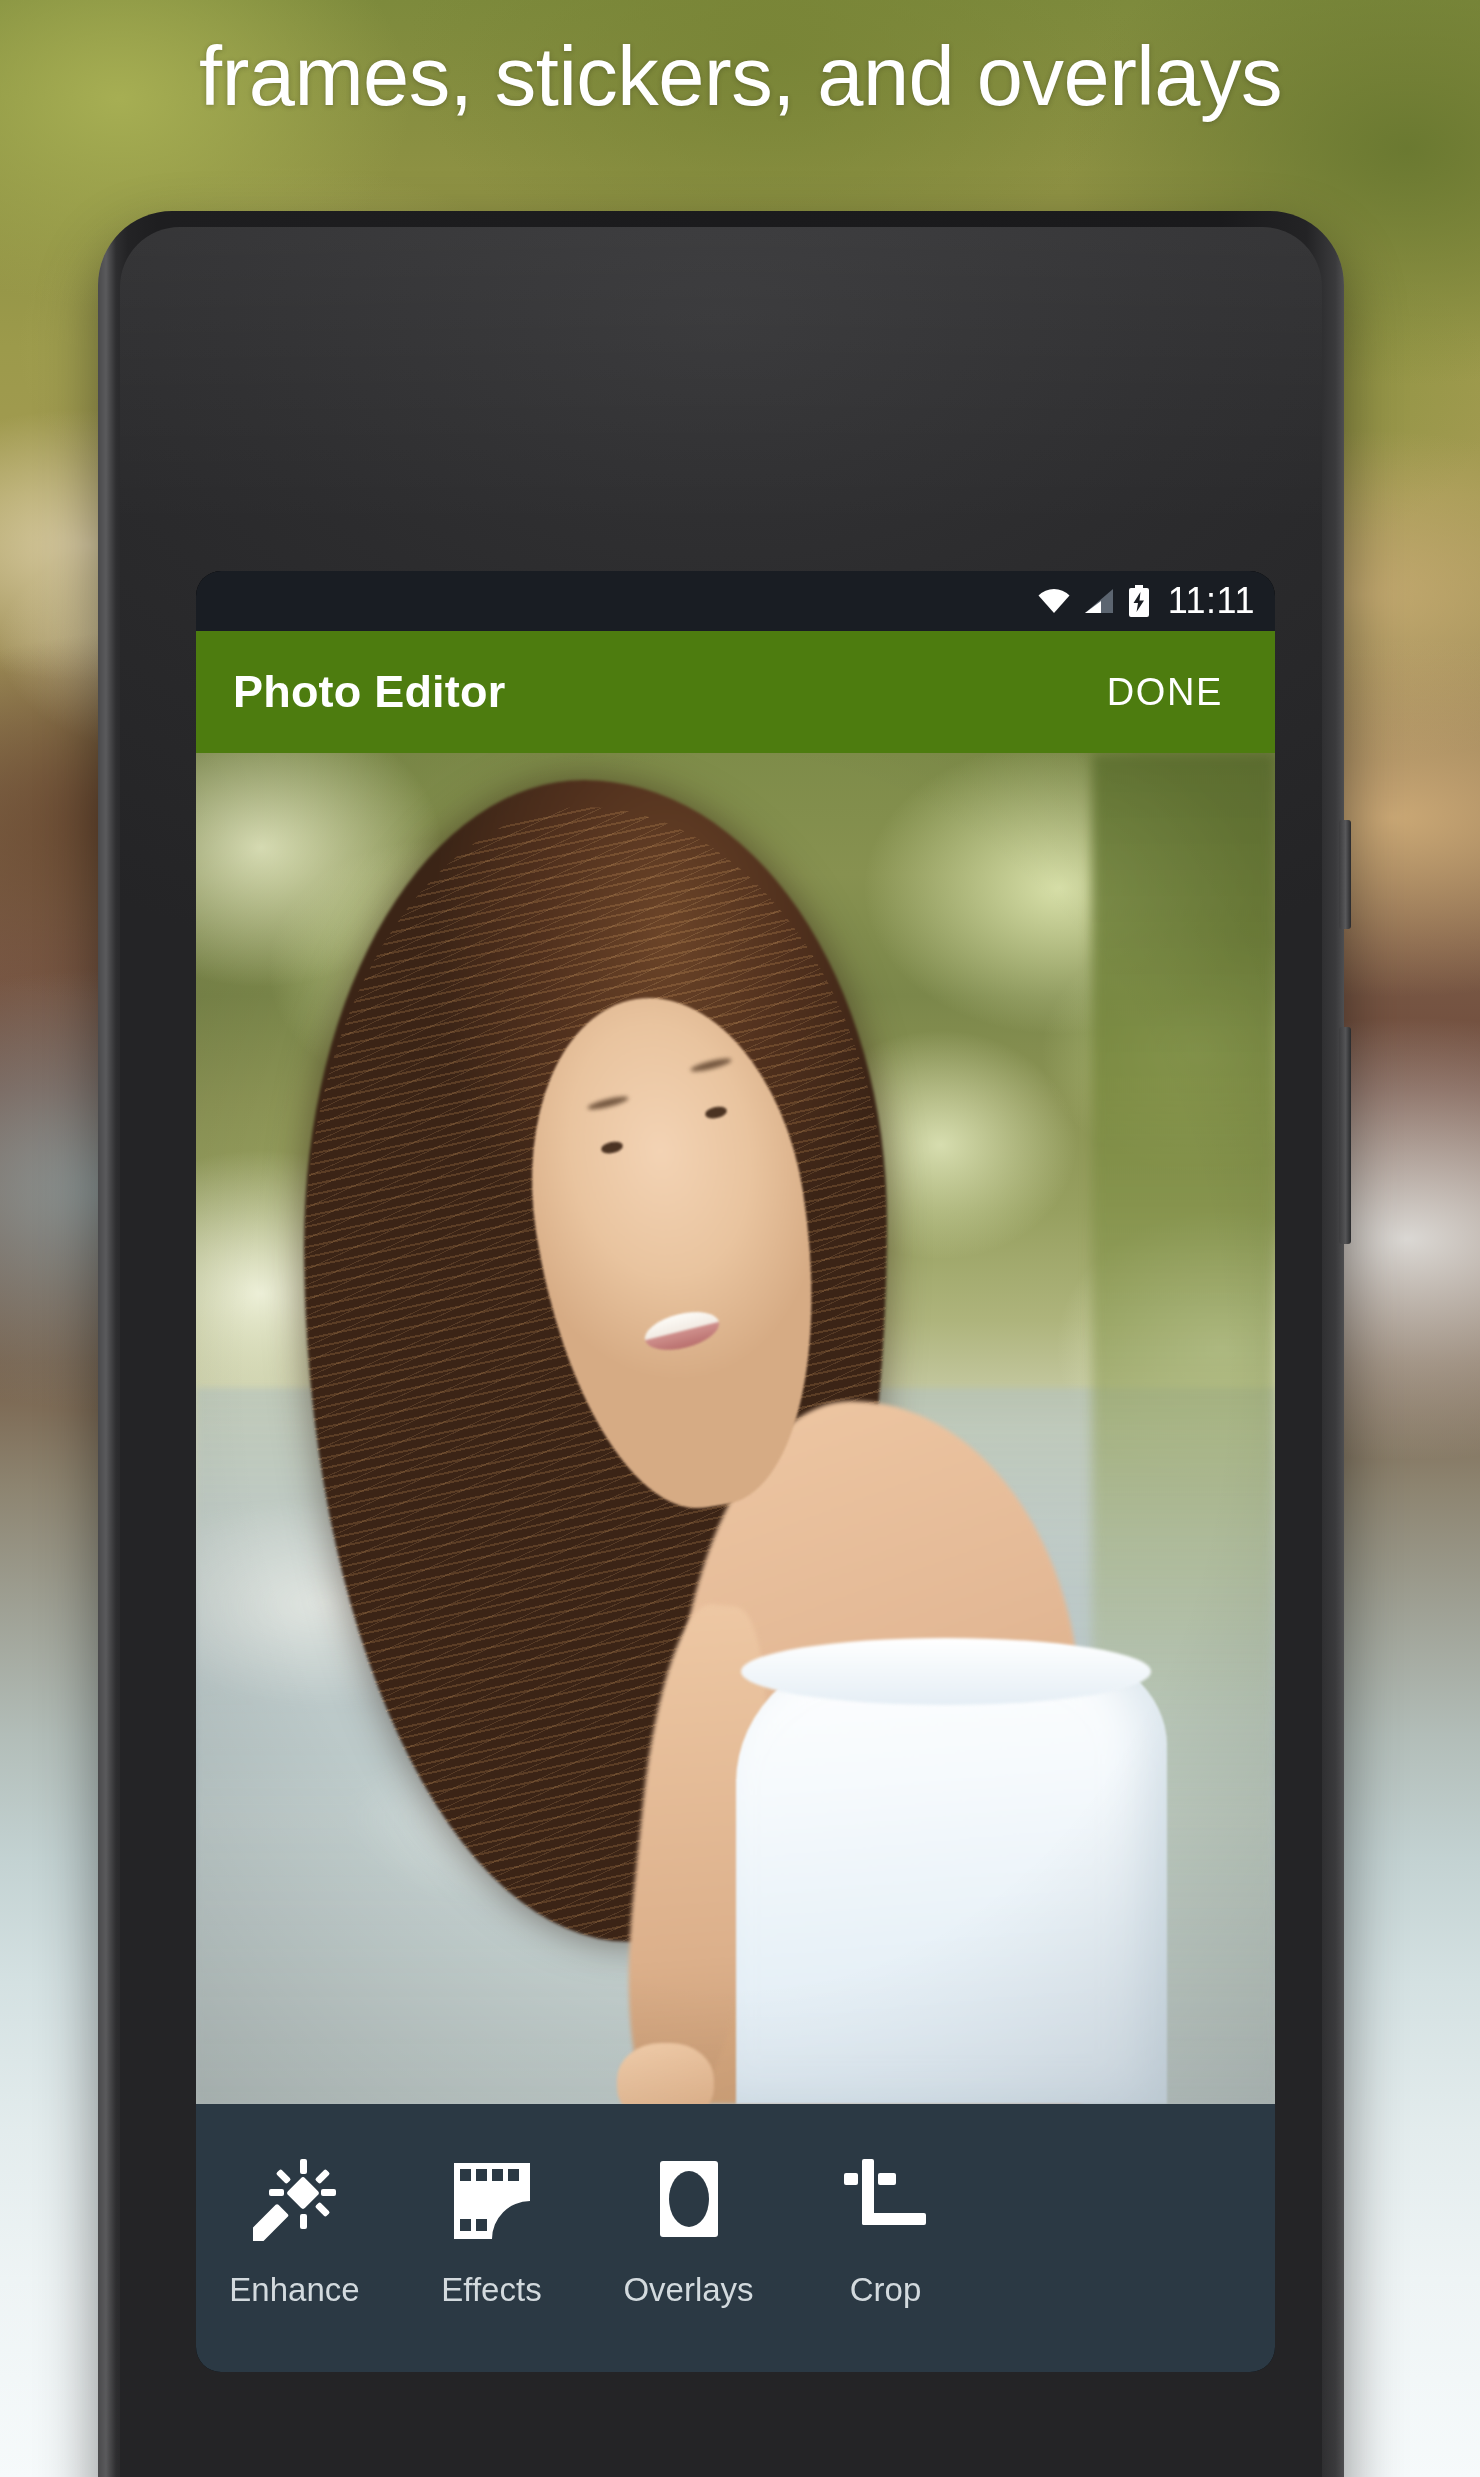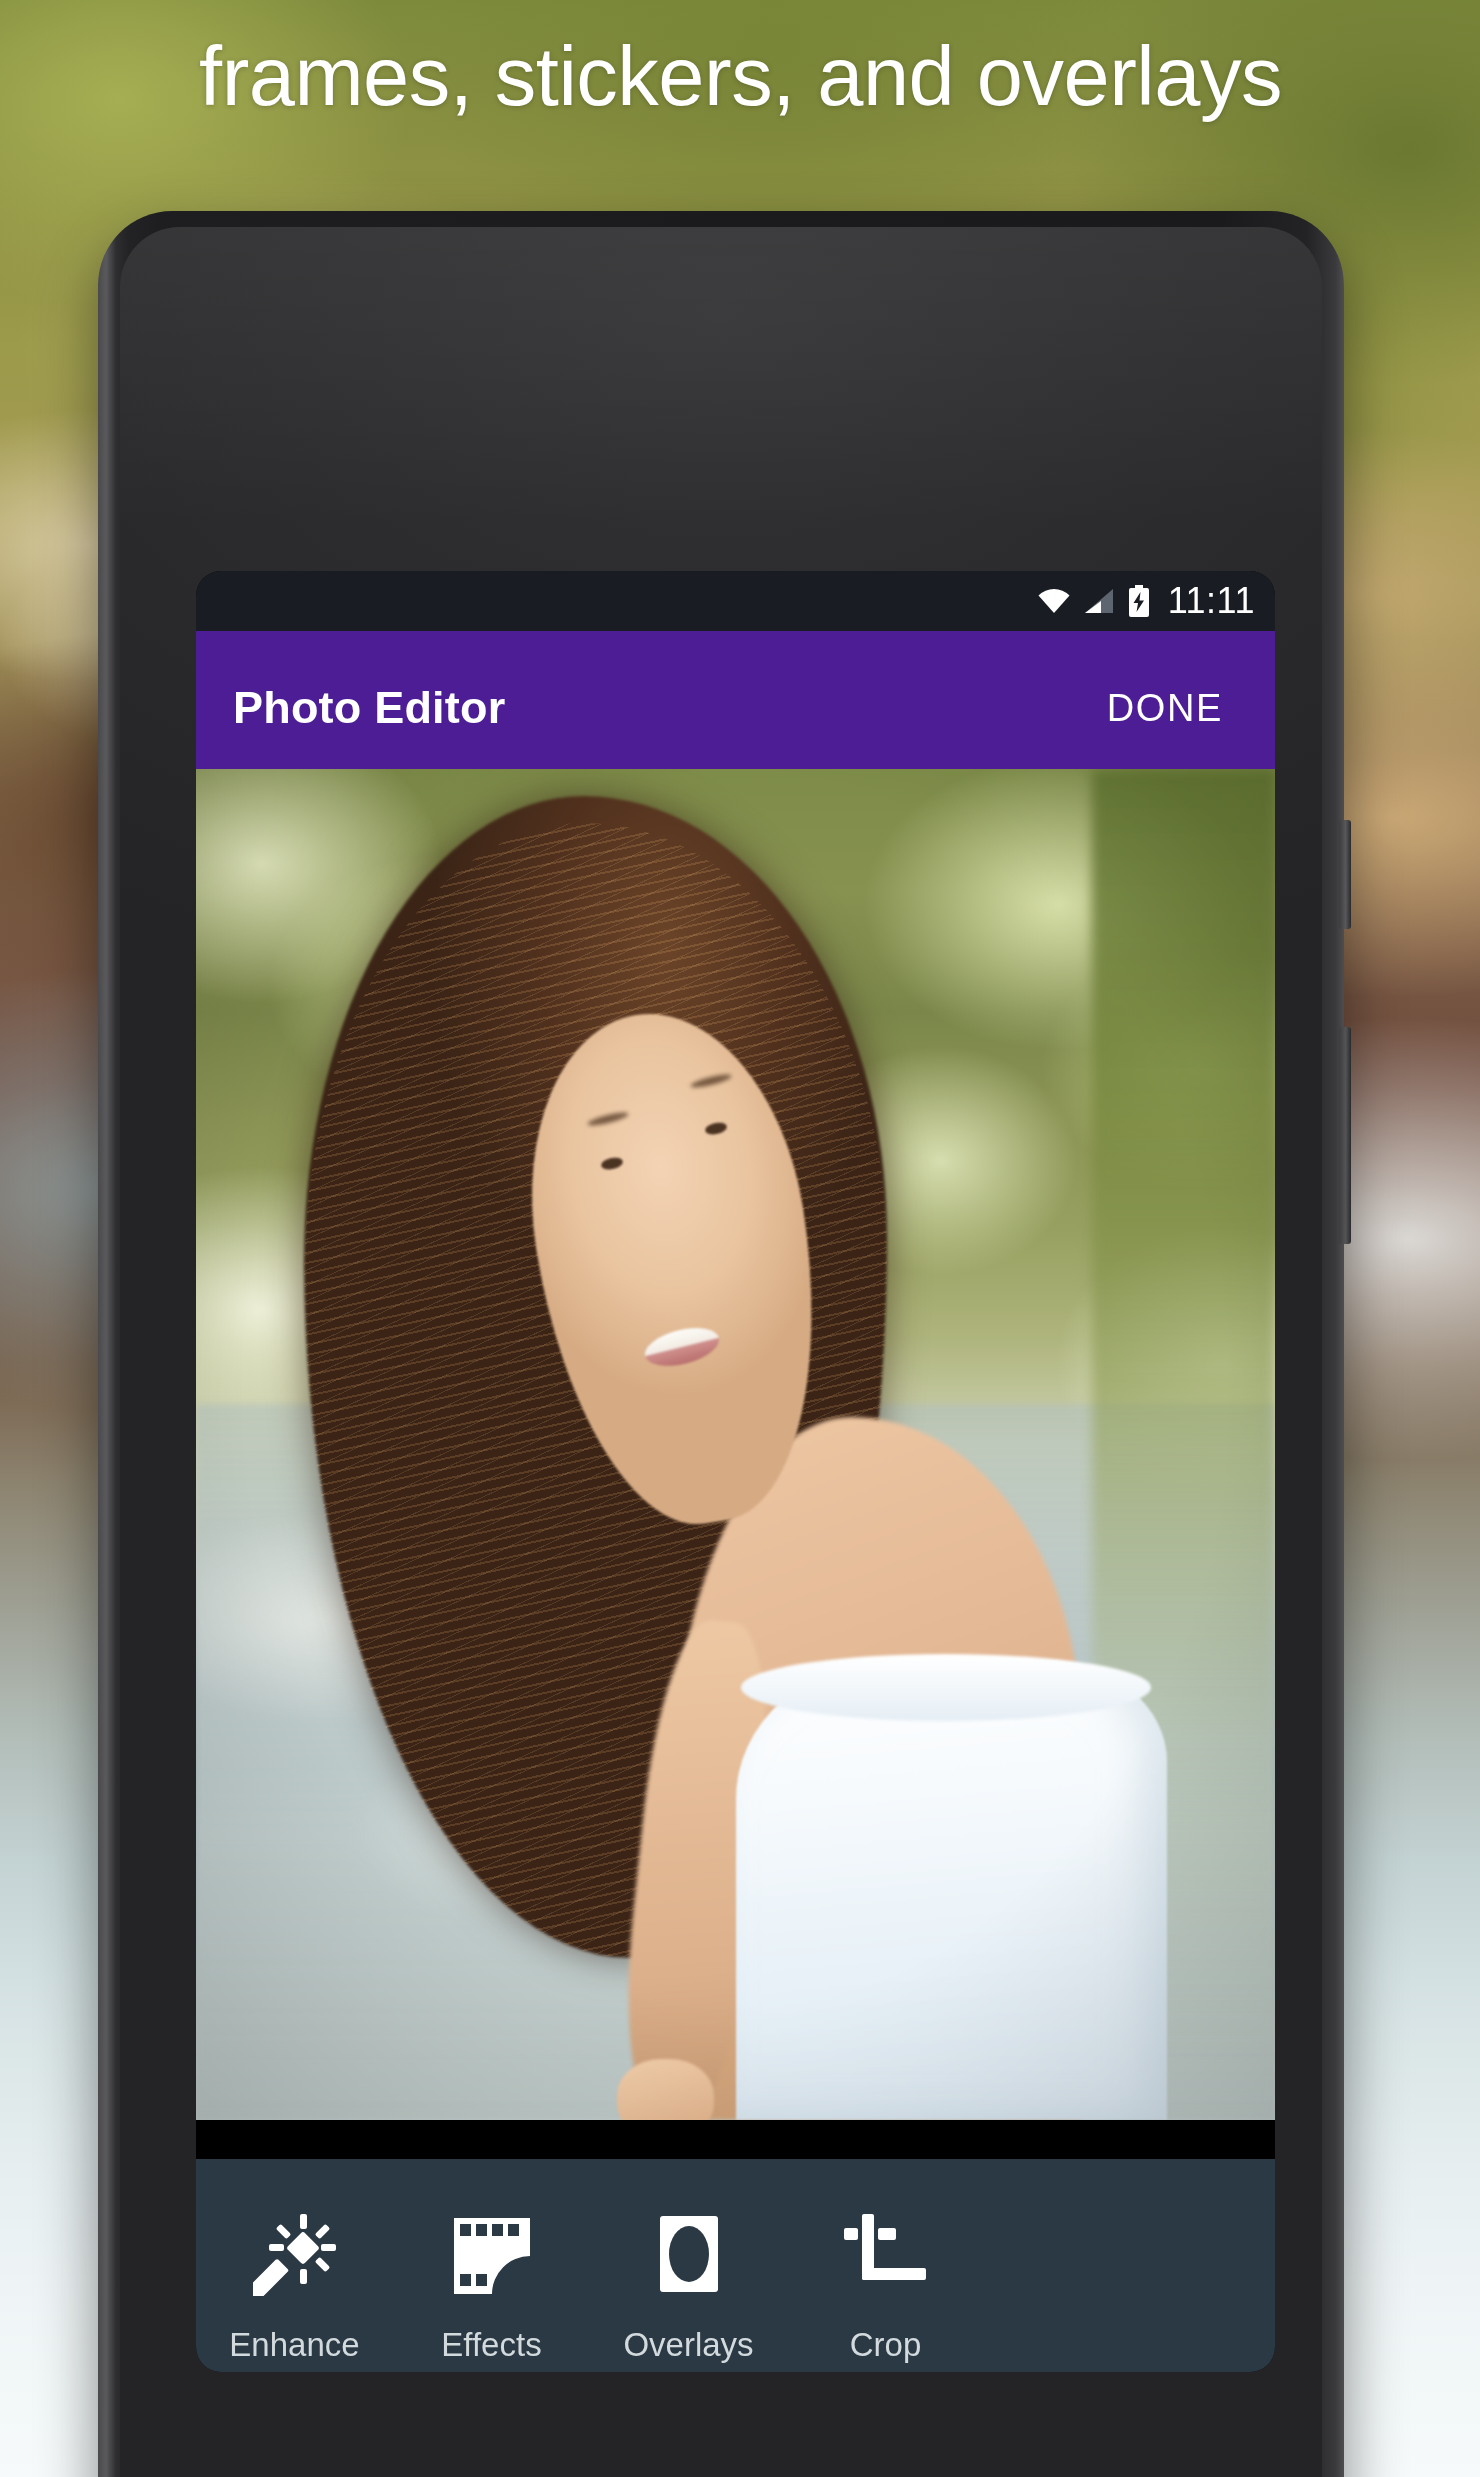--- a/index.html
+++ b/index.html
@@ -191,25 +191,25 @@
   .sb-sig  { width: 30px; height: 26px; position: relative; }
   .sb-batt { width: 22px; height: 32px; position: relative; }
   .sb-clock {
     color: #fff; font-size: 36px; font-weight: 400;
     letter-spacing: 0.5px; margin-left: 4px;
   }
 
   
   .app-bar {
     height: 122px;
-    background: #4c1d95;
+    background: #4d7c0f;
     display: flex;
     align-items: center;
     justify-content: space-between;
-    padding: 16px 42px 0 37px;
+    padding: 0 42px 0 37px;
   }
   .app-title {
     color: #ffffff;
     font-size: 45px;
     font-weight: 700;
     letter-spacing: 0.2px;
   }
   .app-done {
     color: #ffffff;
     font-size: 38px;
@@ -375,21 +375,20 @@
 
   
   .tool-bar {
     position: relative;
     height: 268px;
     background: #2b3944;
     display: flex;
     align-items: flex-start;
     padding: 47px 0 0 0;
     overflow: hidden;
-    margin-top: 39px;
   }
   .tool-item {
     flex: 0 0 auto;
     width: 197px;
     display: flex;
     flex-direction: column;
     align-items: center;
     cursor: pointer;
     user-select: none;
   }

